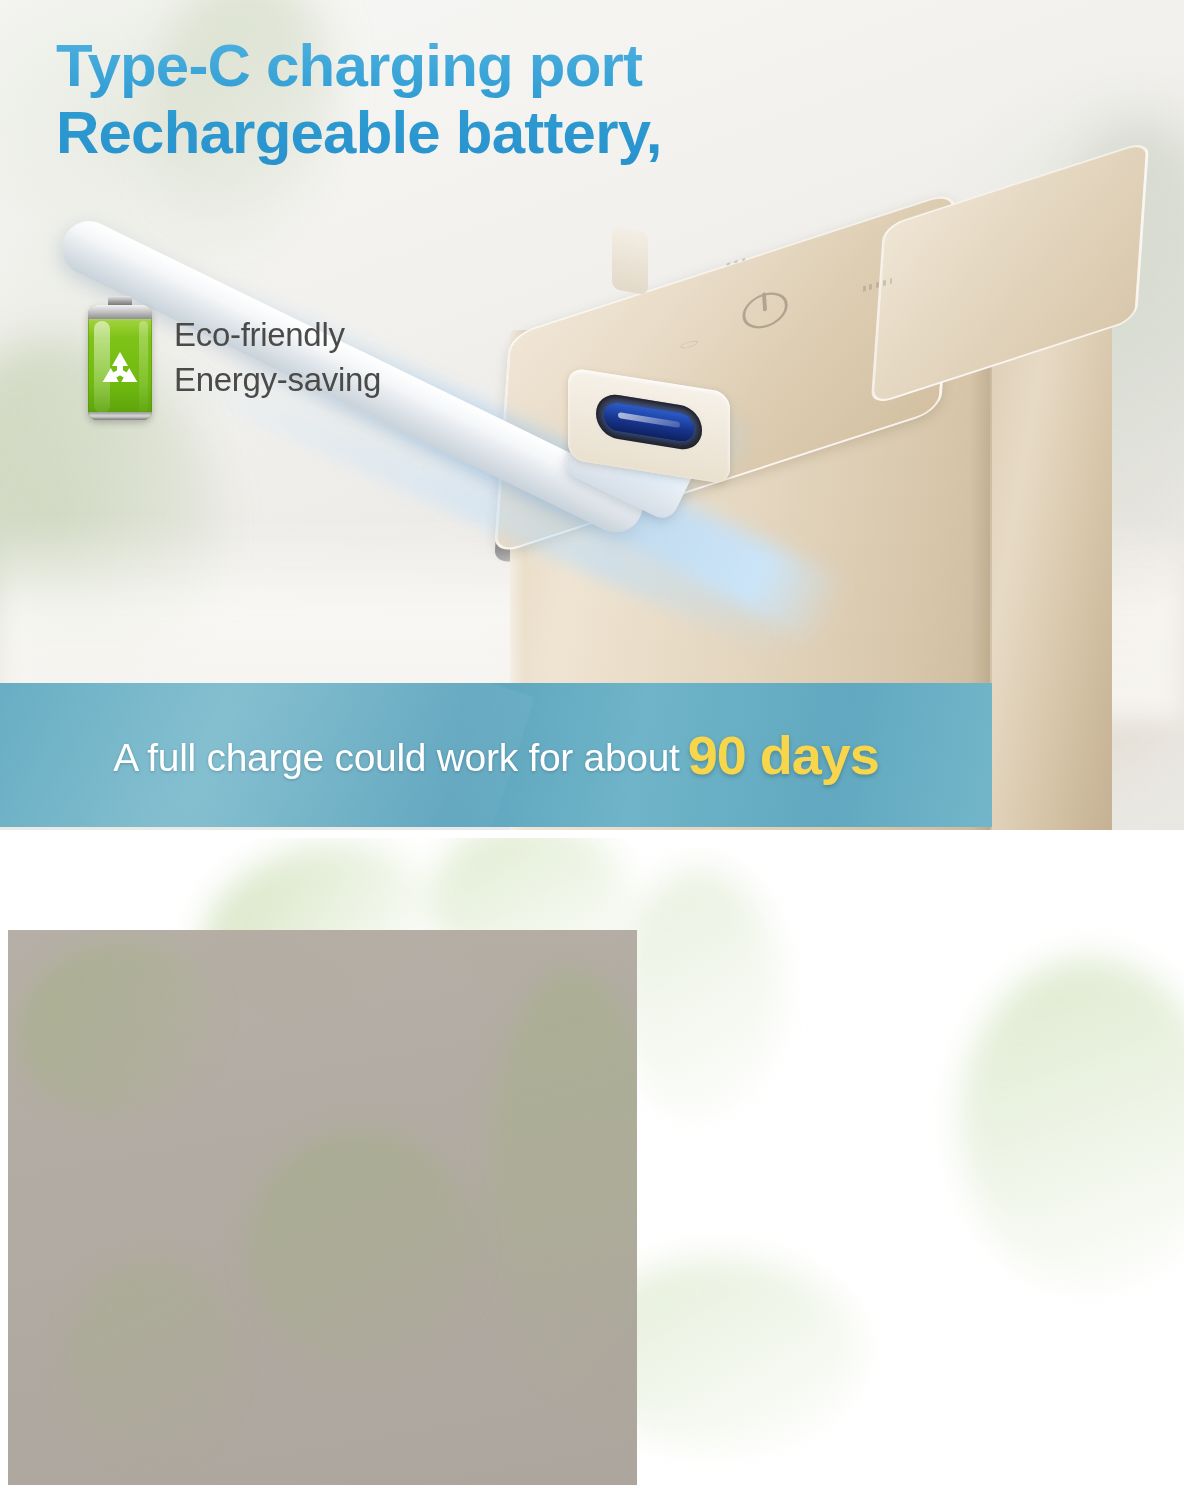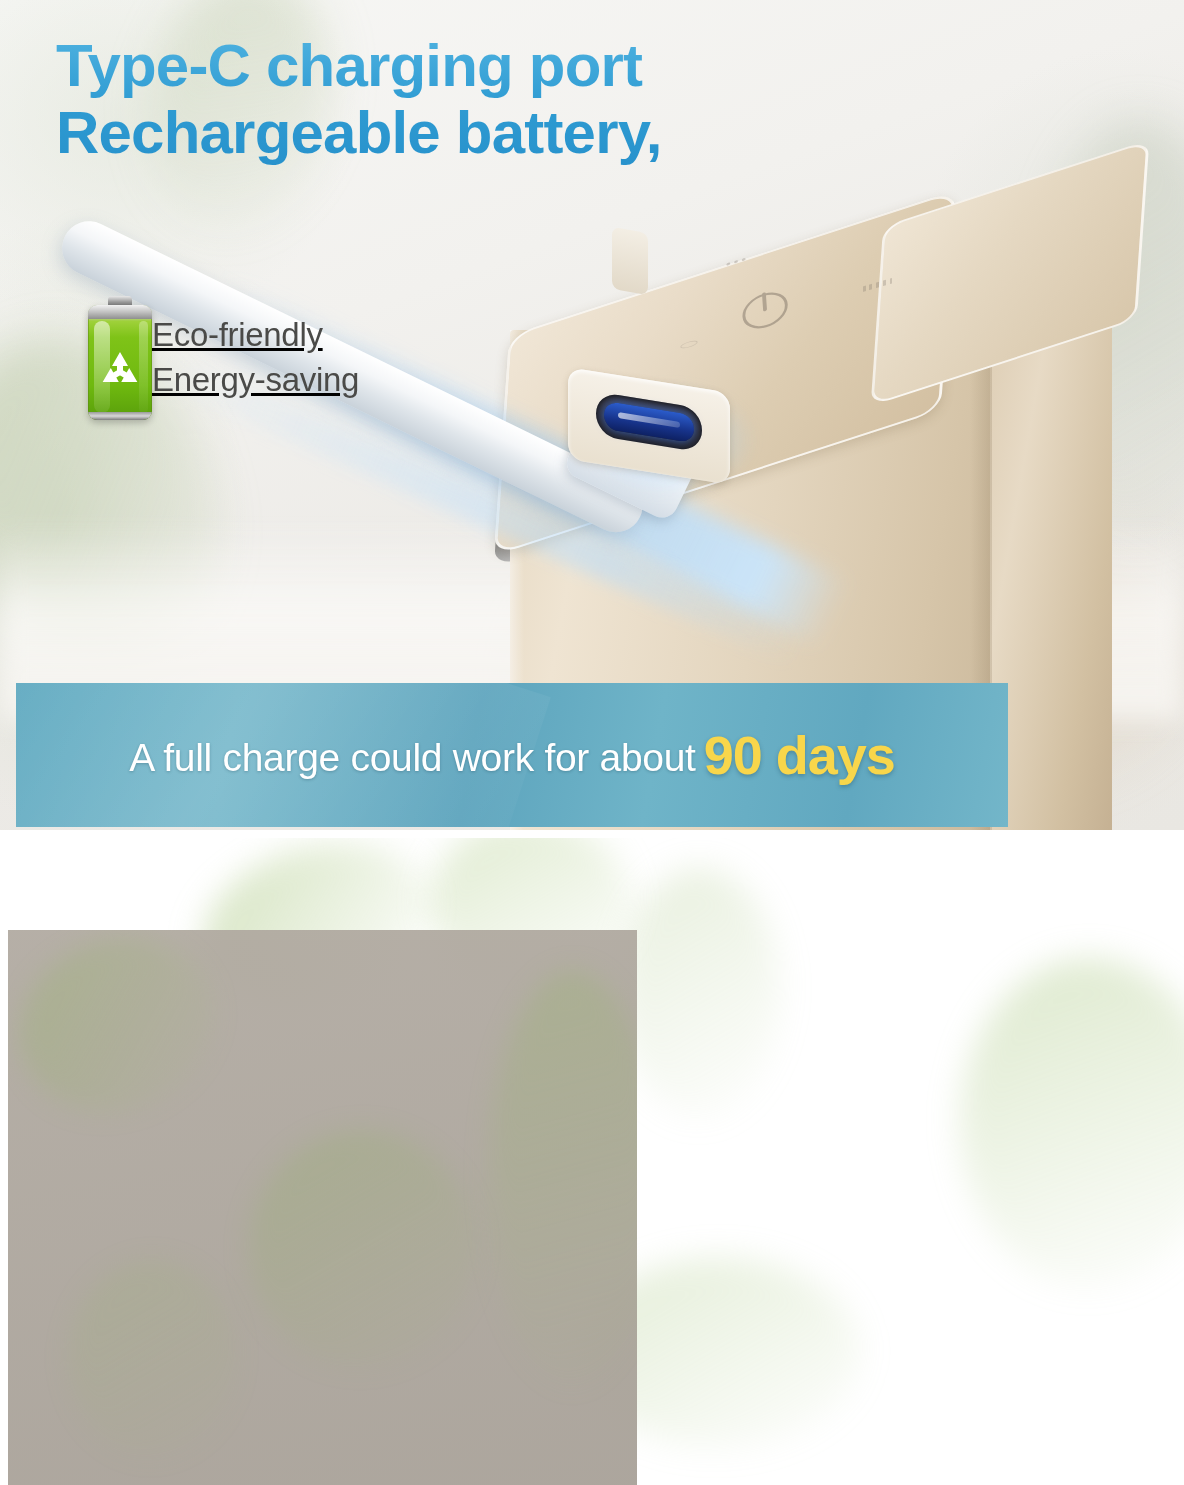--- a/index.html
+++ b/index.html
@@ -40,21 +40,21 @@
     position:absolute; left:56px; top:32px; width:830px;
     font-size:60px; line-height:1.12; font-weight:700;
     letter-spacing:-0.8px;
     background:linear-gradient(180deg,#4FB2E0 0%,#2E9BD2 55%,#2892CC 100%);
     -webkit-background-clip:text; background-clip:text; color:transparent;
     text-shadow:none; z-index:40;
   }
   .headline .ln{ display:block; white-space:nowrap; }
 
   
-  .eco-row{ position:absolute; left:88px; top:296px; display:flex; align-items:center; z-index:40;text-decoration:underline; }
+  .eco-row{ position:absolute; left:88px; top:296px; display:flex; align-items:center; gap:22px; z-index:40; }
   .battery{ position:relative; width:64px; height:124px; }
   .bat-cap{
     position:absolute; left:20px; top:0; width:24px; height:11px;
     border-radius:4px 4px 1px 1px;
     background:linear-gradient(180deg,#e8e8e8,#9a9a9a 55%,#6e6e6e);
   }
   .bat-body{
     position:absolute; left:0; top:9px; width:64px; height:115px;
     border-radius:9px;
     background:
@@ -201,21 +201,21 @@
     filter:blur(8px); transform:rotate(24deg);
   }
   .glow-port{
     position:absolute; left:110px; top:190px; width:180px; height:120px;
     background:radial-gradient(ellipse at center,rgba(160,210,255,.6),rgba(160,210,255,0) 68%);
     filter:blur(6px);
   }
 
   
   .banner-teal{
-    position:absolute; left:16px; top:683px; width:992px; height:144px;
+    position:absolute; left:0; top:683px; width:992px; height:144px;
     background:linear-gradient(100deg,#5fa9c0 0%,#6db3c7 22%,#5da4bd 46%,#6fb4c8 64%,#61a8c0 84%,#73b6c9 100%);
     display:flex; align-items:center; justify-content:center;
     z-index:50; overflow:hidden;
   }
   .banner-teal::before{
     content:""; position:absolute; left:-10%; top:-60%; width:60%; height:240%;
     background:linear-gradient(105deg,rgba(255,255,255,0),rgba(255,255,255,.16) 50%,rgba(255,255,255,0));
     transform:rotate(18deg);
   }
   .banner-text{

